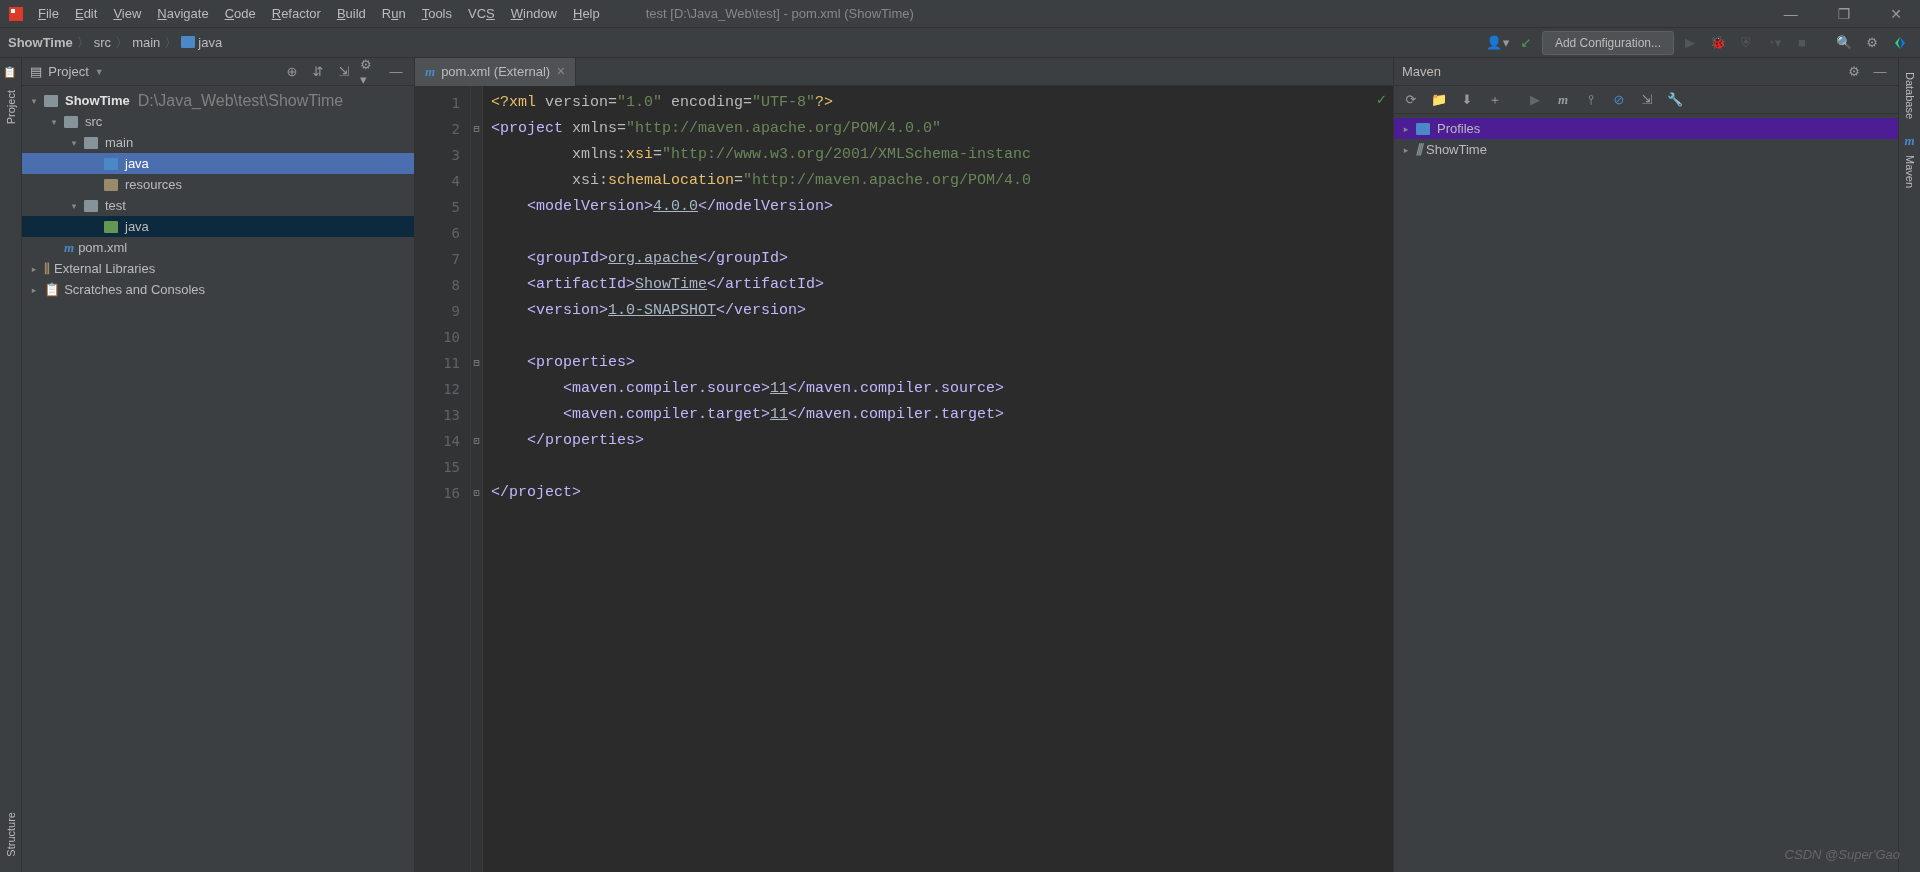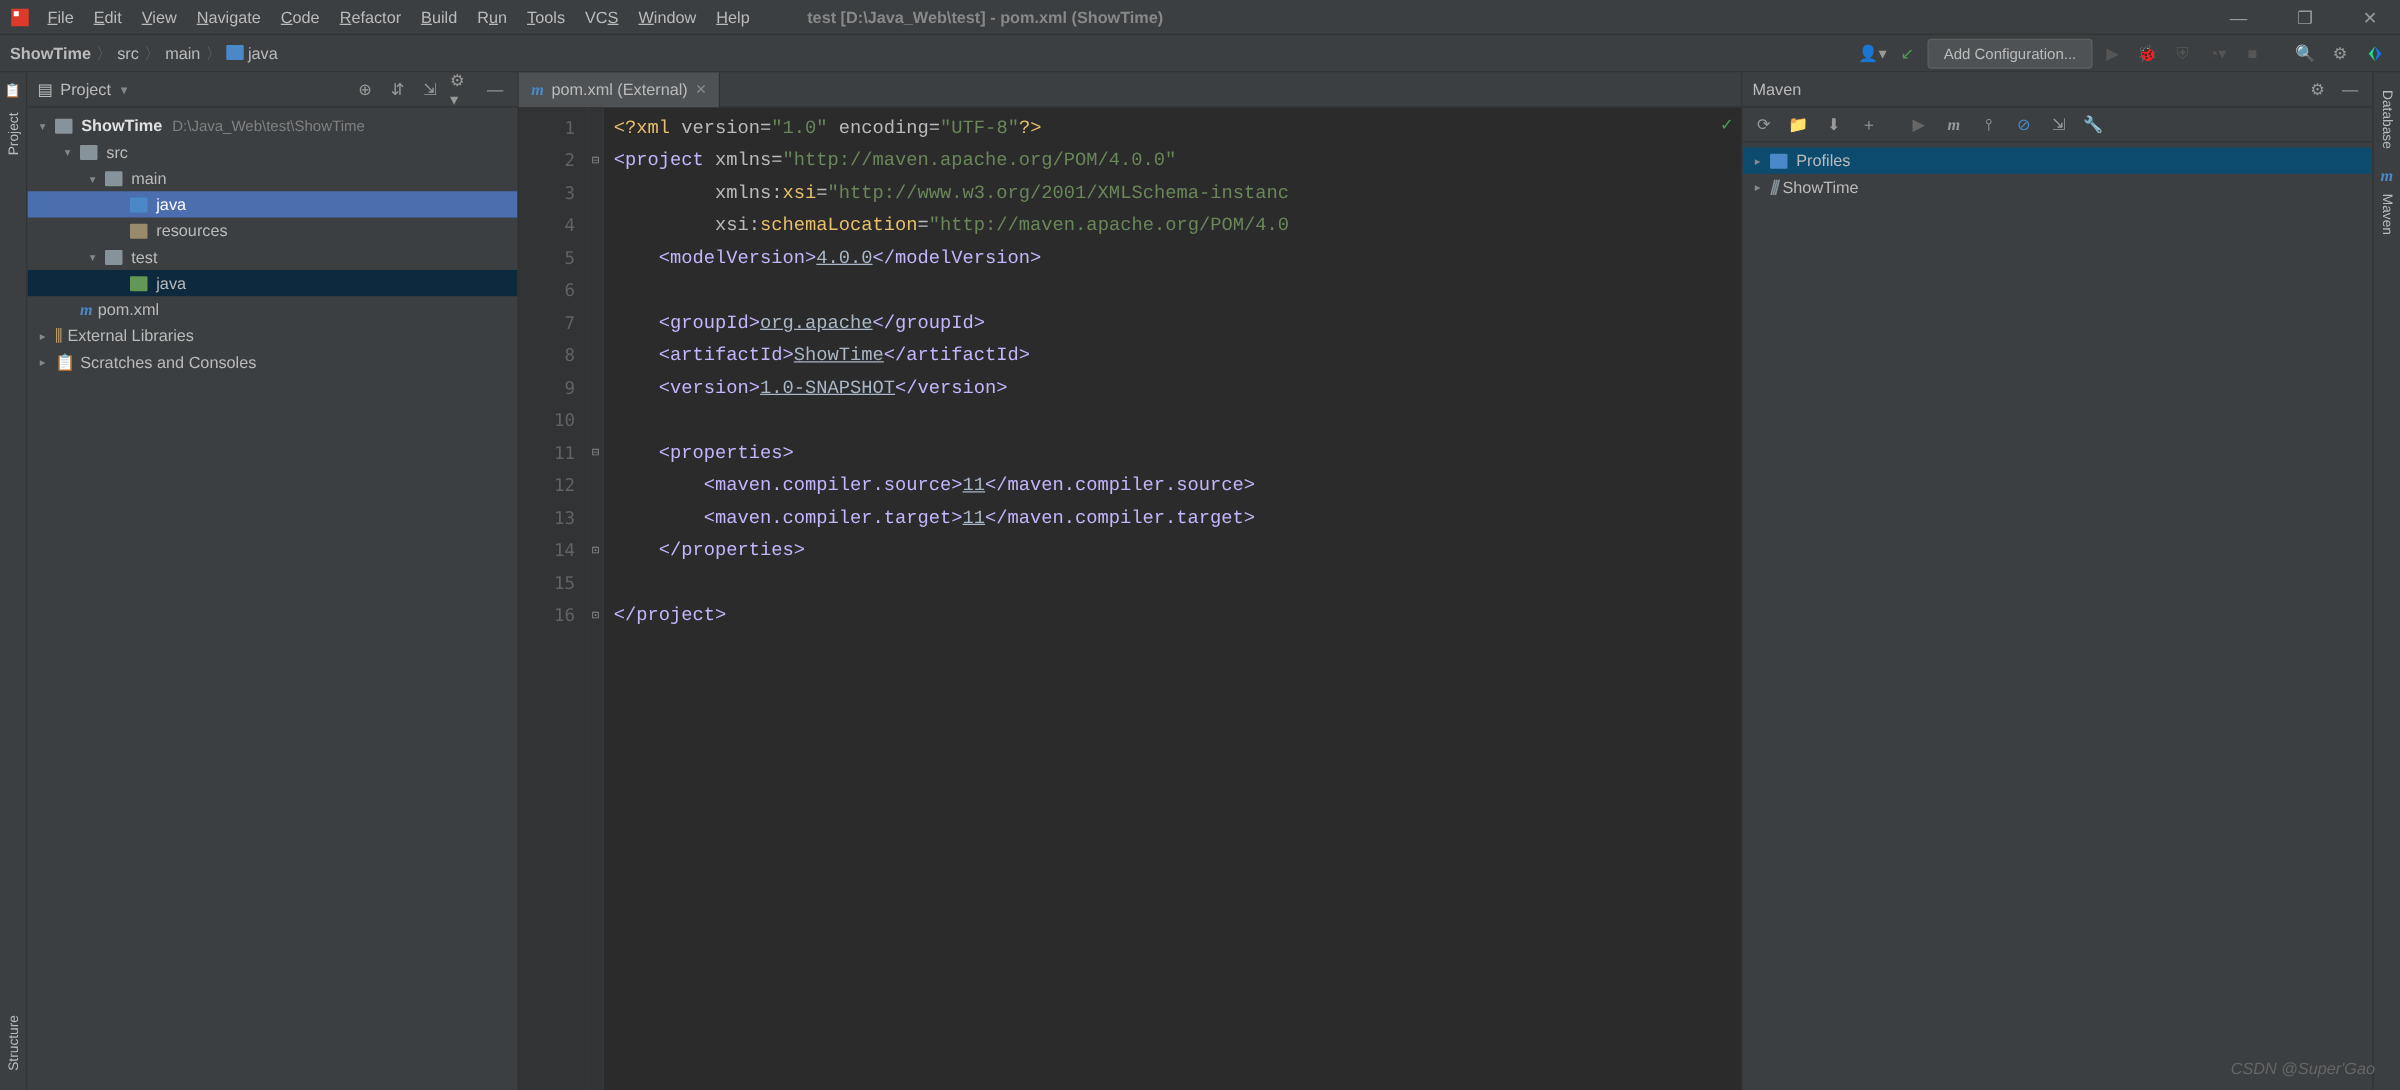--- a/index.html
+++ b/index.html
@@ -2,21 +2,21 @@
 <html><head>
 <meta charset="utf-8">
 <style>
 * { margin: 0; padding: 0; box-sizing: border-box; }
 body { font-family: "Segoe UI", Arial, sans-serif; font-size: 13px; background: #3c3f41; color: #bbbbbb; overflow: hidden; width: 1920px; height: 872px; }
 .title-bar { height: 28px; background: #3c3f41; display: flex; align-items: center; padding: 0 8px; border-bottom: 1px solid #323232; }
 .title-bar .logo { width: 16px; height: 16px; margin-right: 8px; }
 .menu-bar { display: flex; gap: 4px; }
 .menu-item { padding: 2px 6px; cursor: pointer; color: #bbbbbb; }
 .menu-item u { text-decoration: underline; }
-.title-text { margin-left: 40px; color: #888; font-weight: bold; }
+.title-text { margin-left: 40px; color: #888; }
 .win-controls { margin-left: auto; display: flex; gap: 20px; font-size: 14px; color: #999; }
 .win-controls span { cursor: pointer; padding: 2px 10px; }
 .nav-bar { height: 30px; background: #3c3f41; display: flex; align-items: center; padding: 0 8px; border-bottom: 1px solid #323232; justify-content: space-between; }
 .breadcrumbs { display: flex; align-items: center; gap: 4px; font-size: 13px; }
 .breadcrumbs .crumb { color: #bbb; }
 .breadcrumbs .sep { color: #666; }
 .folder-icon { width: 14px; height: 12px; display: inline-block; background: #87939a; border-radius: 1px; margin-right: 3px; vertical-align: -1px; }
 .folder-icon.blue { background: #4a88c7; }
 .folder-icon.green { background: #629755; }
 .toolbar-right { display: flex; align-items: center; gap: 4px; }
@@ -34,21 +34,21 @@
 .panel-header .icons { margin-left: auto; display: flex; gap: 6px; }
 .panel-header .icons span { cursor: pointer; color: #999; display:flex; align-items:center; justify-content:center; width:20px; height: 20px; }
 .tree { padding: 4px 0; overflow: auto; flex: 1; }
 .tree-row { display: flex; align-items: center; height: 21px; padding-left: 10px; cursor: pointer; gap: 4px; font-size: 13px; white-space: nowrap; }
 .tree-row.selected { background: #4b6eaf; color: #fff; }
 .tree-row.highlighted { background: #0d293e; }
 .arrow { width: 12px; text-align: center; color: #888; font-size: 9px; }
 .arrow.open::before { content: "▾"; }
 .arrow.closed::before { content: "▸"; }
 .arrow.none { visibility: hidden; }
-.tree-row .dim { color: #808080; margin-left: 4px; font-size: 12px; }
+.tree-row .dim { color: #808080; margin-left: 4px; font-size: 16px; }
 .bold { font-weight: bold; color: #e0e0e0; }
 
 .editor-area { flex: 1; display: flex; flex-direction: column; min-width: 0; }
 .editor-tabs { height: 28px; background: #3c3f41; display: flex; align-items: center; border-bottom: 1px solid #323232; }
 .editor-tab { height: 28px; display: flex; align-items: center; padding: 0 10px; background: #4e5254; border-right: 1px solid #323232; gap: 6px; font-size: 13px; }
 .editor-tab .close { color: #888; cursor: pointer; font-size: 11px; }
 .editor-body { flex: 1; display: flex; background: #2b2b2b; overflow: hidden; position: relative; }
 .line-numbers { width: 56px; background: #313335; color: #606366; text-align: right; padding: 4px 10px 4px 4px; font-family: "Consolas", monospace; font-size: 14px; line-height: 26px; border-right: 1px solid #3a3a3a; }
 .fold-gutter { width: 12px; background: #313335; border-right: 1px solid #3a3a3a; font-family: monospace; color: #888; font-size: 10px; line-height: 26px; text-align:center; padding-top:4px;}
 .code { flex: 1; padding: 4px 8px; font-family: "Consolas", "Courier New", monospace; font-size: 15px; line-height: 26px; white-space: pre; color: #a9b7c6; overflow: hidden; }
@@ -57,21 +57,21 @@
 .attr-ns { color: #e8bf6a; }
 .str { color: #6a8759; }
 .txt { color: #a9b7c6; text-decoration: underline; }
 .pi { color: #e8bf6a; }
 .status-indicator { position: absolute; top:6px; right:6px; color:#499c54;}
 
 .maven-panel { width: 505px; background: #3c3f41; border-left: 1px solid #323232; display: flex; flex-direction: column; }
 .maven-toolbar { height: 28px; display: flex; align-items: center; padding: 0 6px; gap: 6px; border-bottom: 1px solid #323232; }
 .maven-toolbar span { cursor: pointer; color: #999; display:flex; align-items:center; justify-content:center; width:22px; height:22px;}
 .maven-tree { flex: 1; }
-.maven-tree .tree-row.highlighted2 { background: #0c4a6e; }
+.maven-tree .tree-row.highlighted2 { background: #4c1d95; }
 
 .watermark { position: absolute; bottom: 10px; right: 20px; color: #666; font-size: 13px; font-style: italic; }
 .m-icon { font-family: "Times New Roman", serif; font-style: italic; font-weight: bold; color:#4a88c7;}
 .m-icon.small { font-size: 13px; }
 </style>
 </head>
 <body>
 
 <div class="title-bar">
   <svg class="logo" viewBox="0 0 16 16">

